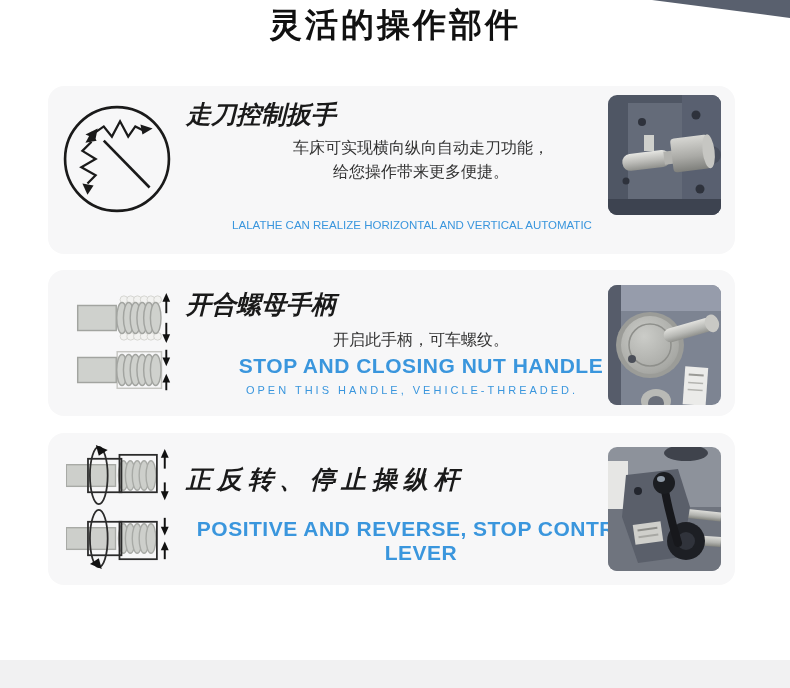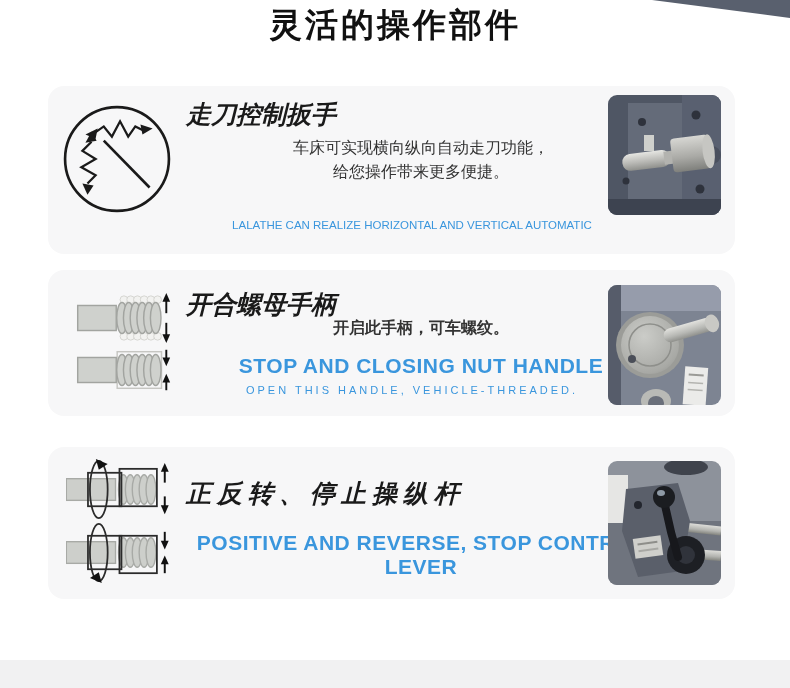--- a/index.html
+++ b/index.html
@@ -18,41 +18,41 @@
     position:absolute; top:3px; left:0; width:100%;
     text-align:center; font-size:33px; font-weight:700; color:#111;
     letter-spacing:3px;
   }
   .card {
     position:absolute; left:48px; width:687px;
     background:#f7f7f8; border-radius:16px;
   }
   .card1 { top:86px;  height:168px; }
   .card2 { top:270px; height:146px; }
-  .card3 { top:447px; height:152px; }
+  .card3 { top:433px; height:152px; }
 
   .icon-wrap { position:absolute; }
   .card1 .icon-wrap { left:14px; top:16px; width:110px; height:112px; }
   .card2 .icon-wrap { left:24px; top:22px; width:100px; height:104px; }
   .card3 .icon-wrap { left:18px; top:12px; width:104px; height:126px; }
 
   .text-col {
     position:absolute; left:138px; width:470px; text-align:left;font-style:italic;
   }
   .cn-title { font-size:25px; font-weight:700; color:#1a1a1a; }
   .card1 .text-col { top:12px; }
   .card2 .text-col { top:18px; }
   .card3 .text-col { top:30px; }
 
   .cn-desc {
     position:absolute; left:138px; width:470px; text-align:center;
     font-size:16px; color:#333; line-height:24px;
   }
   .card1 .cn-desc { top:50px; }
-  .card2 .cn-desc { top:46px;font-weight:bold; }
+  .card2 .cn-desc { top:58px; }
 
   .en-title {
     position:absolute; left:118px; width:510px; text-align:center;
     font-size:21px; font-weight:700; color:#3a96dd; letter-spacing:0.5px;
   }
   .card1 .en-title { top:102px; }
   .card2 .en-title { top:84px; }
   .card3 .en-title { top:84px; }
 
   .en-sub {

